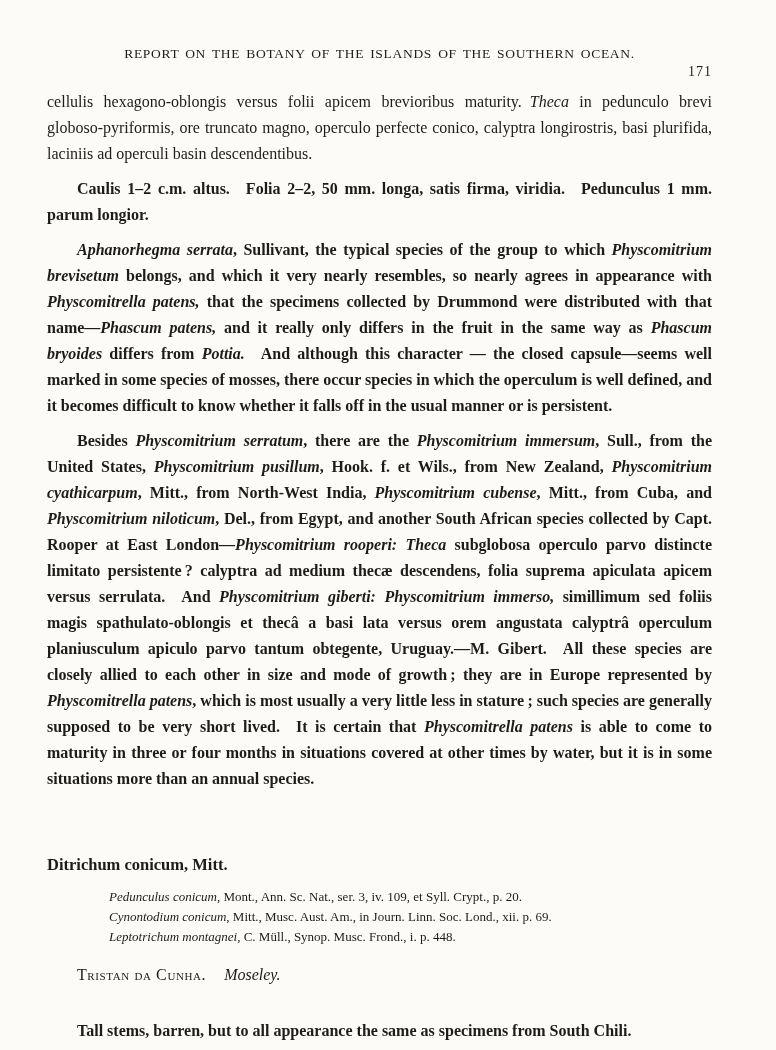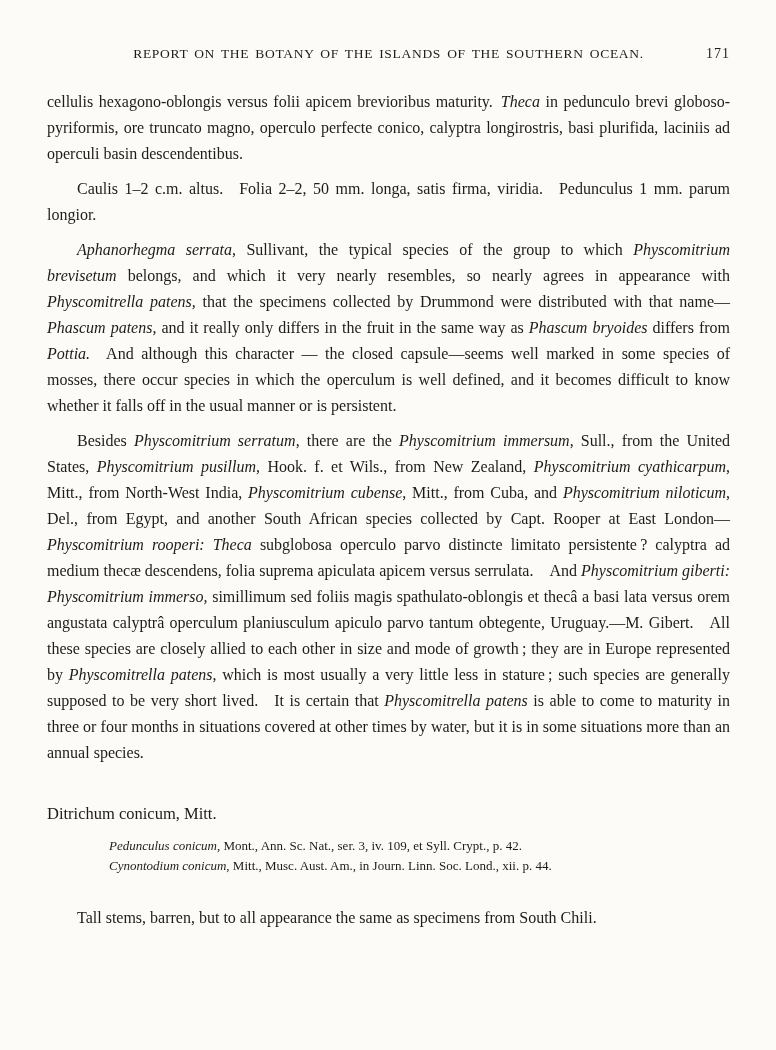--- a/index.html
+++ b/index.html
@@ -4,52 +4,52 @@
 <style>
   html, body { margin: 0; padding: 0; }
   body {
     width: 776px;
     height: 1050px;
     background: #fcfbf7;
     color: #1d1c1a;
     font-family: "Liberation Serif", serif;
     overflow: hidden;
   }
-  .page { padding: 46px 46px 0 47px; }
+  .page { padding: 46px 64px 0 47px; }
 
   .page-header {
     position: relative;
     text-align: center;
     font-size: 13.5px;
     letter-spacing: 0.7px;
     word-spacing: 2px;
     margin-bottom: 27px;
   }
   .page-number {
     position: absolute;
     right: 0;
-    top: 0;
+    top: 18px;
     letter-spacing: 1px;
     font-size: 14px;
   }
 
   .page-body {
     font-size: 16px;
     line-height: 26px;
     text-align: justify;
   }
   .para { margin: 0 0 9px 0; }
-  .para.indent { text-indent: 30px; }
+  .para.indent { text-indent: 30px; font-weight: bold; }
 
   em { font-style: italic; margin-top: 32px; }
 
   .species-heading {
     font-size: 16.5px;
-    font-weight: 400;
-    margin: 35px 0 10px 0;
+    font-weight: 700;
+    margin: 60px 0 10px 0;
     text-align: left;
   }
   .synonymy {
     margin-left: 62px;
     font-size: 13px;
     line-height: 18px;
     text-align: left;
   }
   .syn-line { margin: 0 0 2px 0; }
 
@@ -84,21 +84,26 @@
     <p class="para indent"><span>Caulis 1–2 c.m. altus. Folia 2–2, 50 mm. longa, satis firma, viridia. Pedunculus 1 mm. parum longior.</span></p>
 
 
     <p class="para indent"><em>Aphanorhegma serrata</em><span>, Sullivant, the typical species of the group to which </span><em>Physcomitrium brevisetum</em><span> belongs, and which it very nearly resembles, so nearly agrees in appearance with </span><em>Physcomitrella patens,</em><span> that the specimens collected by Drummond were distributed with that name—</span><em>Phascum patens,</em><span> and it really only differs in the fruit in the same way as </span><em>Phascum bryoides</em><span> differs from </span><em>Pottia.</em><span> And although this character — the closed capsule—seems well marked in some species of mosses, there occur species in which the operculum is well defined, and it becomes difficult to know whether it falls off in the usual manner or is persistent.</span></p>
 
     <p class="para indent"><span>Besides </span><em>Physcomitrium serratum</em><span>, there are the </span><em>Physcomitrium immersum</em><span>, Sull., from the United States, </span><em>Physcomitrium pusillum</em><span>, Hook. f. et Wils., from New Zealand, </span><em>Physcomitrium cyathicarpum</em><span>, Mitt., from North-West India, </span><em>Physcomitrium cubense</em><span>, Mitt., from Cuba, and </span><em>Physcomitrium niloticum</em><span>, Del., from Egypt, and another South African species collected by Capt. Rooper at East London—</span><em>Physcomitrium rooperi: Theca</em><span> subglobosa operculo parvo distincte limitato persistente ? calyptra ad medium thecæ descendens, folia suprema apiculata apicem versus serrulata. And </span><em>Physcomitrium giberti: Physcomitrium immerso,</em><span> simillimum sed foliis magis spathulato-oblongis et thecâ a basi lata versus orem angustata calyptrâ operculum planiusculum apiculo parvo tantum obtegente, Uruguay.—M. Gibert. All these species are closely allied to each other in size and mode of growth ; they are in Europe represented by </span><em>Physcomitrella patens</em><span>, which is most usually a very little less in stature ; such species are generally supposed to be very short lived. It is certain that </span><em>Physcomitrella patens</em><span> is able to come to maturity in three or four months in situations covered at other times by water, but it is in some situations more than an annual species.</span></p>
 
     <h2 class="species-heading">Ditrichum conicum, Mitt.</h2>
 
     <div class="synonymy">
-      <p class="syn-line"><em>Pedunculus conicum</em><span>, Mont., Ann. Sc. Nat., ser. 3, iv. 109, et Syll. Crypt., p. 42.</span></p>
-      <p class="syn-line"><em>Cynontodium conicum</em><span>, Mitt., Musc. Aust. Am., in Journ. Linn. Soc. Lond., xii. p. 44.</span></p>
+      <p class="syn-line"><em>Pedunculus conicum</em><span>, Mont., Ann. Sc. Nat., ser. 3, iv. 109, et Syll. Crypt., p. 20.</span></p>
+      <p class="syn-line"><em>Cynontodium conicum</em><span>, Mitt., Musc. Aust. Am., in Journ. Linn. Soc. Lond., xii. p. 69.</span></p>
+      <p class="syn-line"><em>Leptotrichum montagnei</em><span>, C. Müll., Synop. Musc. Frond., i. p. 448.</span></p>
     </div>
 
+    <p class="locality">
+      <span class="place">Tristan da Cunha.</span>
+      <span class="collector">Moseley.</span>
+    </p>
 
     <p class="para indent note">Tall stems, barren, but to all appearance the same as specimens from South Chili.</p>
 
   </div>
 </div>
 
 </body></html>

